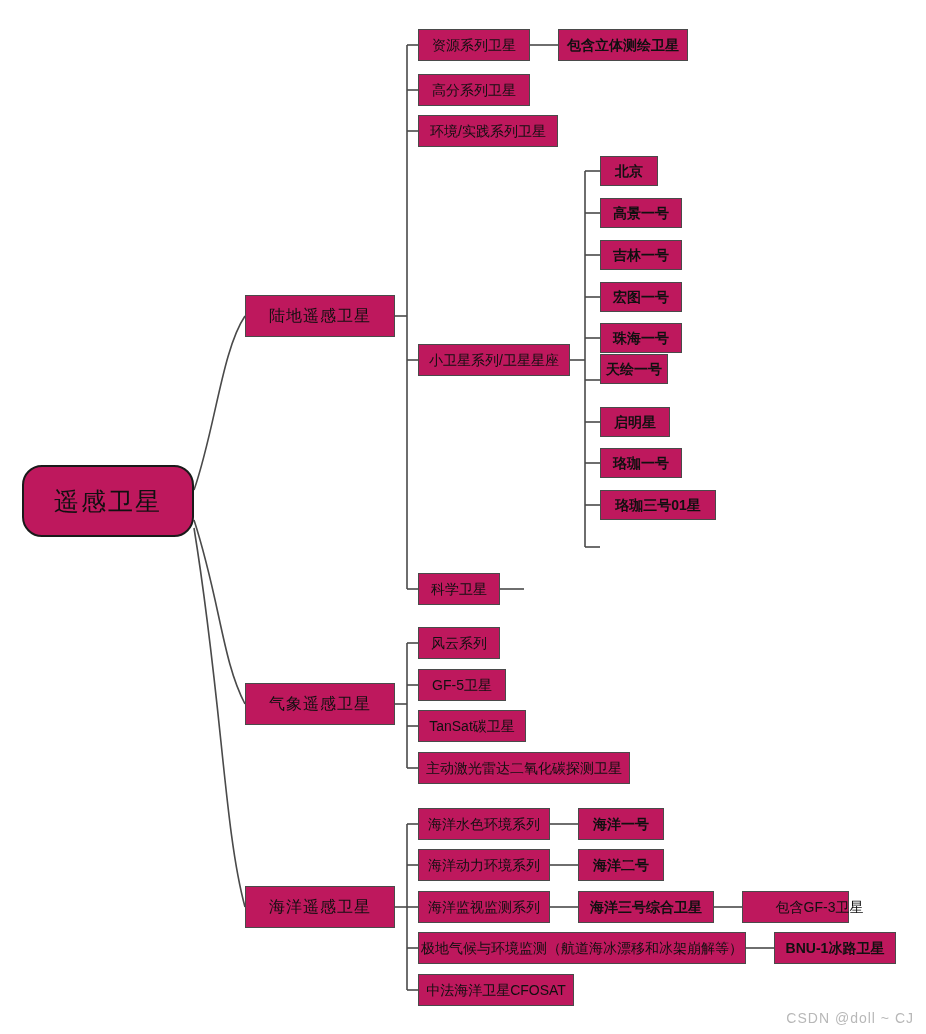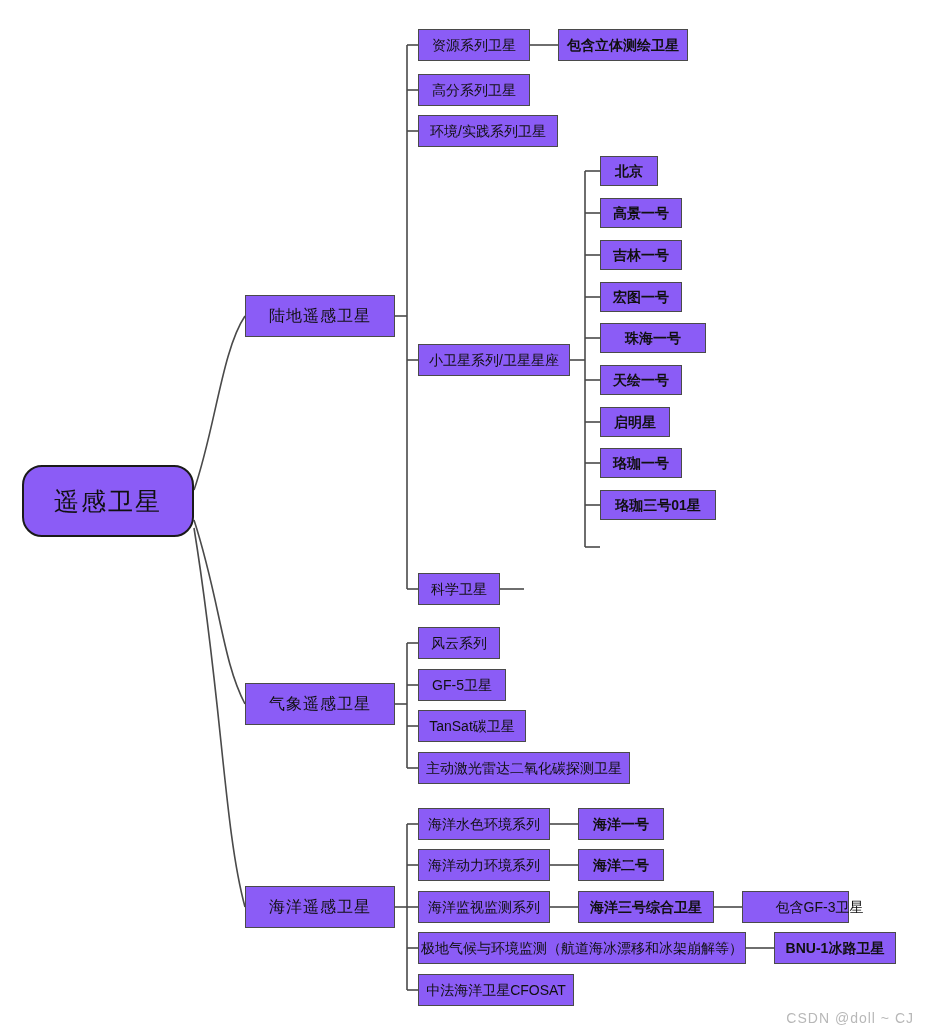--- a/index.html
+++ b/index.html
@@ -20,21 +20,21 @@
     left: 0;
     top: 0;
     width: 926px;
     height: 1034px;
     pointer-events: none;
   }
   .node {
     position: absolute;
     box-sizing: border-box;
     border: 1px solid #4a4a4a;
-    background: #8b5cf6;
+    background: #be185d;
     color: #101010;
     display: flex;
     align-items: center;
     justify-content: center;
     white-space: nowrap;
     line-height: 1;
   }
   .node.lvl0 {
     border: 2px solid #1a1a1a;
     border-radius: 3px;
@@ -156,24 +156,24 @@
   </div>
   <div class="node lvl3" style="left:600px; top:198px; width:82px; height:30px;">
     <span>高景一号</span>
   </div>
   <div class="node lvl3" style="left:600px; top:240px; width:82px; height:30px;">
     <span>吉林一号</span>
   </div>
   <div class="node lvl3" style="left:600px; top:282px; width:82px; height:30px;">
     <span>宏图一号</span>
   </div>
-  <div class="node lvl3" style="left:600px; top:323px; width:106px; height:30px;">
+  <div class="node lvl3" style="left:600px; top:323px; width:82px; height:30px;">
     <span>珠海一号</span>
   </div>
-  <div class="node lvl3" style="left:600px; top:365px; width:82px; height:30px;">
+  <div class="node lvl3" style="left:600px; top:354px; width:68px; height:30px;">
     <span>天绘一号</span>
   </div>
   <div class="node lvl3" style="left:600px; top:407px; width:70px; height:30px;">
     <span>启明星</span>
   </div>
   <div class="node lvl3" style="left:600px; top:448px; width:82px; height:30px;">
     <span>珞珈一号</span>
   </div>
   <div class="node lvl3" style="left:600px; top:490px; width:116px; height:30px;">
     <span>珞珈三号01星</span>

